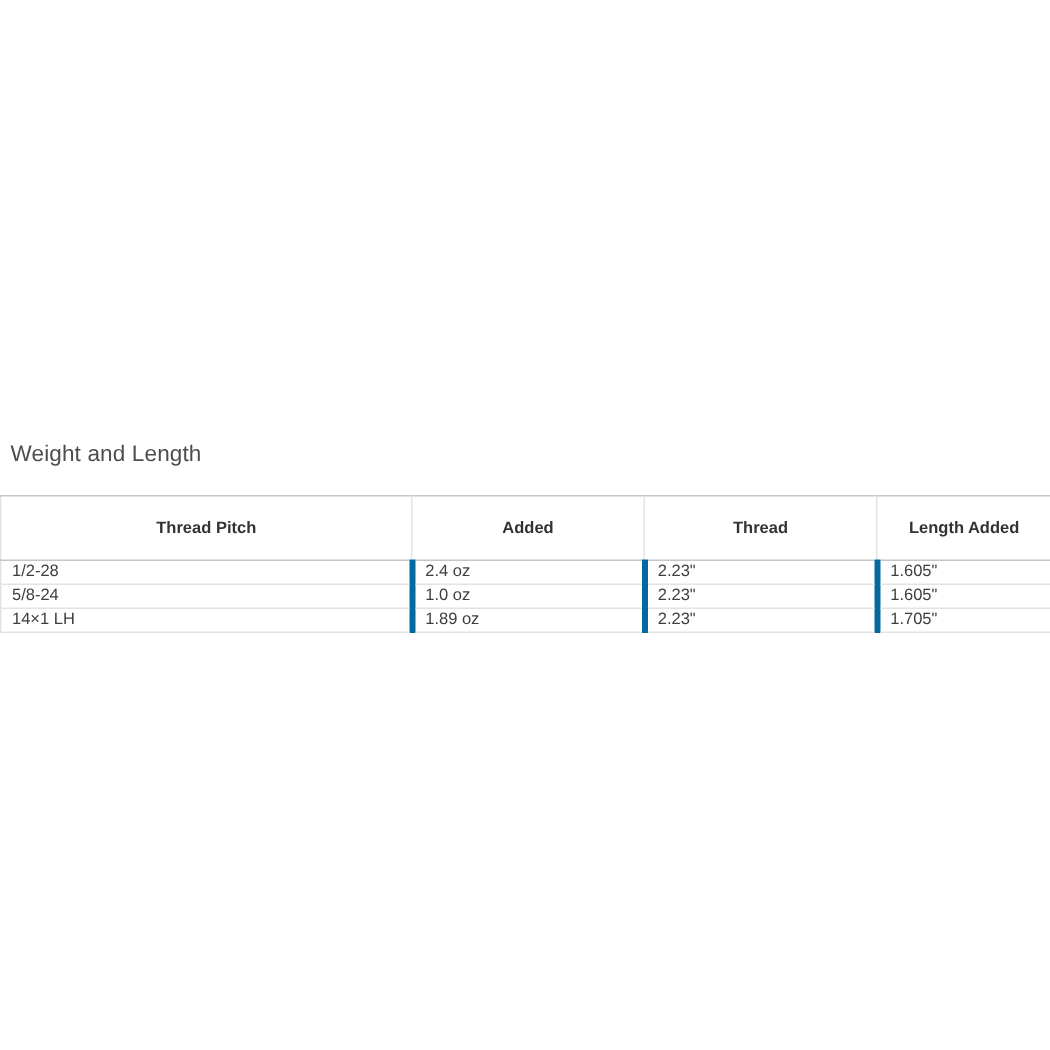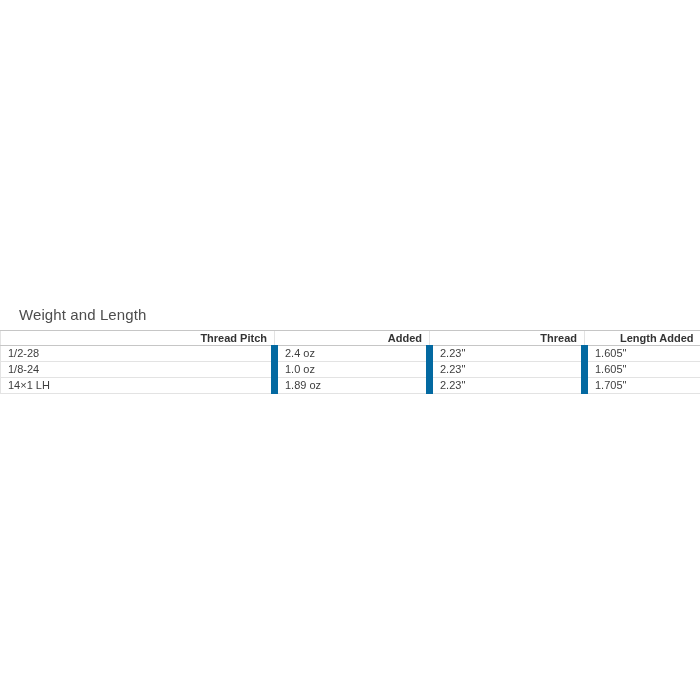--- a/index.html
+++ b/index.html
@@ -12,55 +12,55 @@
     position: relative;
     width: 700px;
     height: 700px;
     background: #ffffff;
     overflow: hidden;
   }
   .section-heading {
     position: absolute;
     top: 294px;
     left: 7px;
-    margin: 12px;
+    margin: 0;
     font-size: 15px;
     font-weight: 400;
     color: #4d4d4d;
     letter-spacing: 0.1px;
   }
   table.spec-table {
     position: absolute;
     top: 330px;
     left: 0;
     width: 700px;
     border-collapse: collapse;
     table-layout: fixed;
     font-size: 11px;
     color: #3e3e3e;
   }
   table.spec-table col.c1 { width: 274px; }
   table.spec-table col.c2 { width: 155px; }
   table.spec-table col.c3 { width: 155px; }
   table.spec-table col.c4 { width: 116px; }
   table.spec-table th {
-    text-align: right;
+    text-align: center;
     font-weight: 700;
     color: #333333;
     border-top: 1px solid #c6c6c6;
     border-bottom: 1px solid #c6c6c6;
     border-left: 1px solid #e3e3e3;
-    padding: 1px 7px;
+    padding: 15px 7px;
     line-height: 12px;
     white-space: nowrap;
     overflow: hidden;
   }
   table.spec-table td {
     border-bottom: 1px solid #e3e3e3;
-    border-left: 7px solid #0369a1;
+    border-left: 4px solid #0369a1;
     padding: 1px 7px;
     line-height: 13px;
     white-space: nowrap;
     overflow: hidden;
   }
   table.spec-table th:first-child,
   table.spec-table td:first-child {
     border-left: 1px solid #e3e3e3;
   }
   table.spec-table th:last-child,
@@ -91,21 +91,21 @@
       </tr>
     </thead>
     <tbody>
       <tr>
         <td>1/2-28</td>
         <td>2.4 oz</td>
         <td>2.23"</td>
         <td>1.605"</td>
       </tr>
       <tr>
-        <td>1/8-24</td>
+        <td>5/8-24</td>
         <td>1.0 oz</td>
         <td>2.23"</td>
         <td>1.605"</td>
       </tr>
       <tr>
         <td>14×1 LH</td>
         <td>1.89 oz</td>
         <td>2.23"</td>
         <td>1.705"</td>
       </tr>

